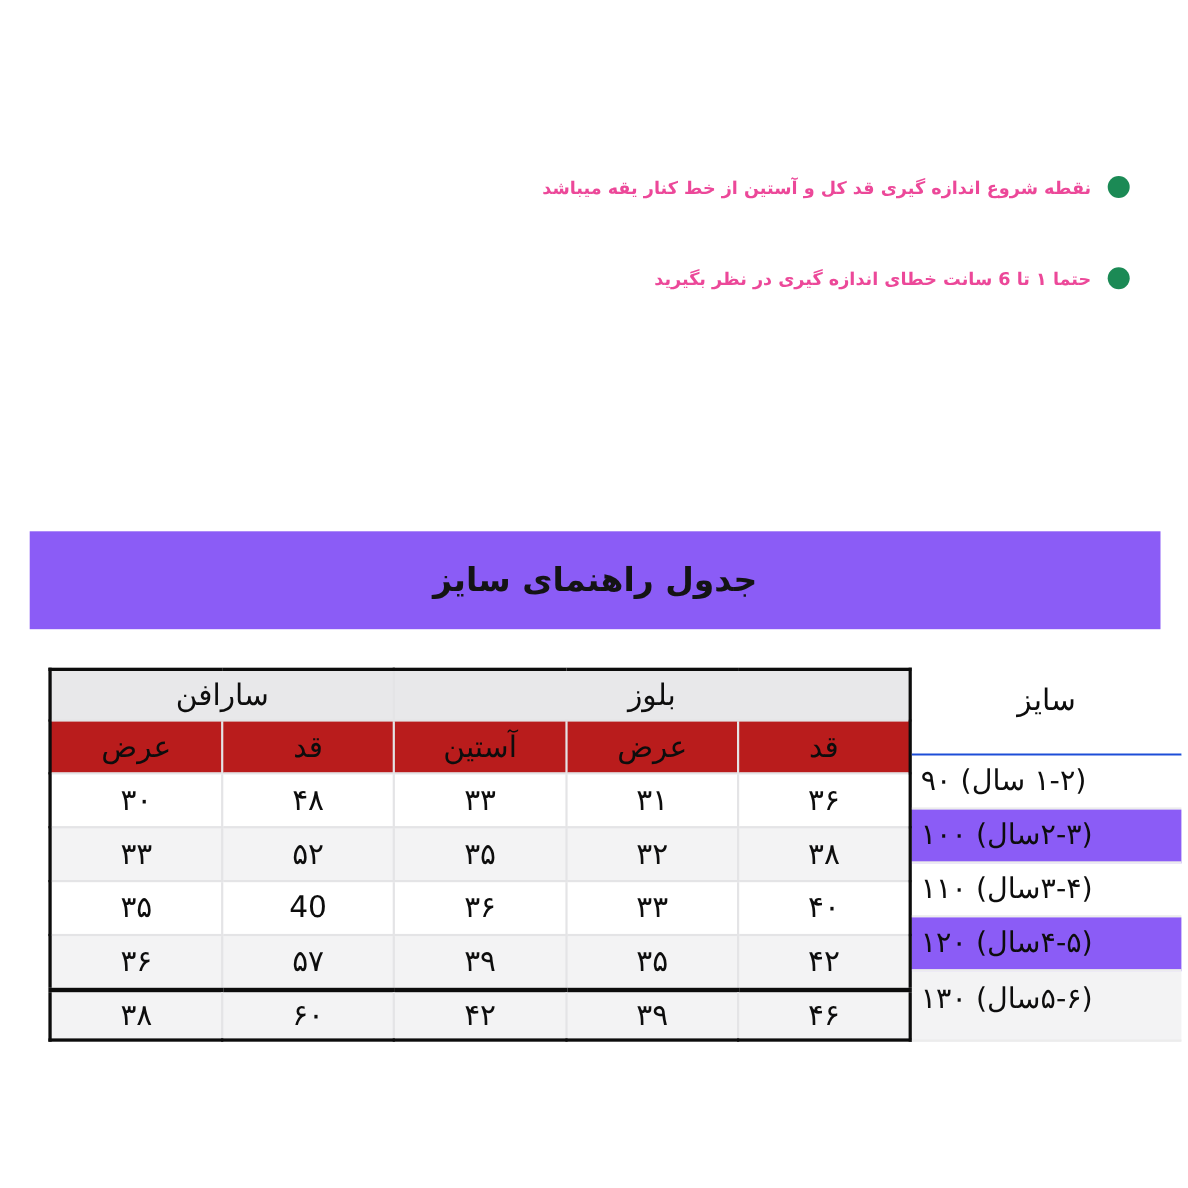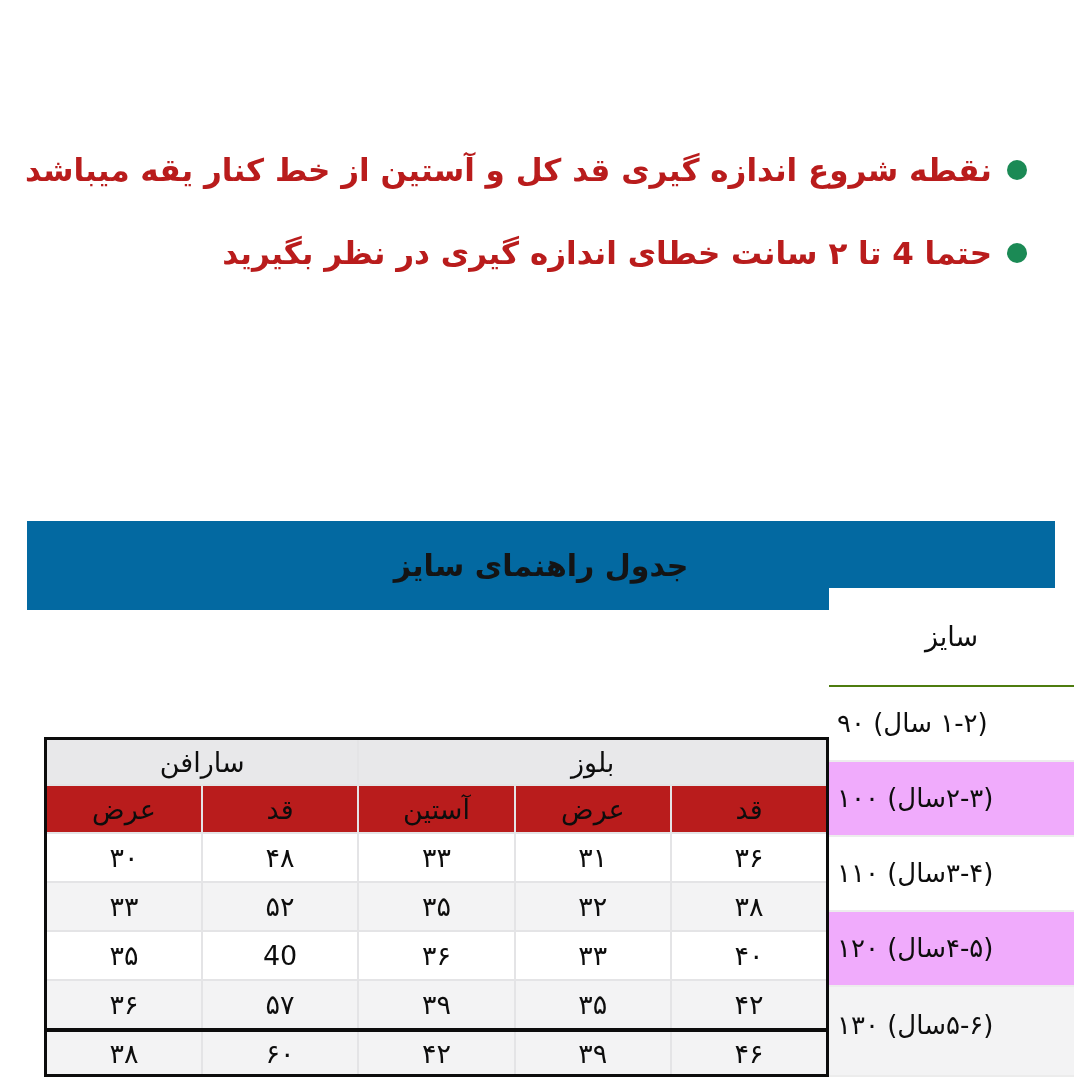--- a/index.html
+++ b/index.html
@@ -23,41 +23,41 @@
     flex-direction: column;
     align-items: flex-end;
     gap: 43px;
   }
   .note {
     direction: rtl;
     display: flex;
     align-items: center;
     gap: 15px;
     height: 40px;
-    font-size: 31px;
+    font-size: 16px;
     font-weight: bold;
     white-space: nowrap;
-    color: #b91c1c;
+    color: #ec4899;
   }
   .note .dot {
     width: 20px;
     height: 20px;
     border-radius: 50%;
     background: #1b8a55;
     flex: 0 0 auto;
   }
 
   
   .pink-bar {
     position: absolute;
     left: 27px;
-    top: 521px;
+    top: 483px;
     width: 1028px;
     height: 89px;
-    background: #0369a1;
+    background: #8b5cf6;
     display: flex;
     align-items: center;
     justify-content: center;
   }
   .pink-bar .title {
     direction: rtl;
     font-size: 30px;
     font-weight: bold;
     color: #141414;
   }
@@ -101,48 +101,48 @@
     width: 245px;
     direction: rtl;
   }
   .size-head {
     height: 97px;
     display: flex;
     align-items: center;
     justify-content: center;
     font-size: 27px;
     background: #ffffff;
-    border-bottom: 2px solid #4d7c0f;
+    border-bottom: 2px solid #1d4ed8;
   }
   .size-cell {
     height: 47px;
     line-height: 47px;
     font-size: 26px;
     text-align: left;
-    padding: 13px 8px;
+    padding: 0 8px;
     white-space: nowrap;
     background: #ffffff;
     border-bottom: 2px solid #ececec;
   }
-  .size-cell.alt { background: #f0abfc; }
+  .size-cell.alt { background: #8b5cf6; }
   .size-cell.last { height: 62px; line-height: 50px; background: #f3f3f4; }
 </style>
 </head>
 <body>
 
 <div class="stage">
 
   <div class="notes">
     <div class="note">
       <span class="dot"></span>
       <span>نقطه شروع اندازه گیری قد کل و آستین از خط کنار یقه میباشد</span>
     </div>
     <div class="note">
       <span class="dot"></span>
-      <span>حتما 4 تا ۲ سانت خطای اندازه گیری در نظر بگیرید</span>
+      <span>حتما ۱ تا 6 سانت خطای اندازه گیری در نظر بگیرید</span>
     </div>
   </div>
 
   <div class="pink-bar">
     <span class="title">جدول راهنمای سایز</span>
   </div>
 
   <div class="tables">
 
     <table class="main">

